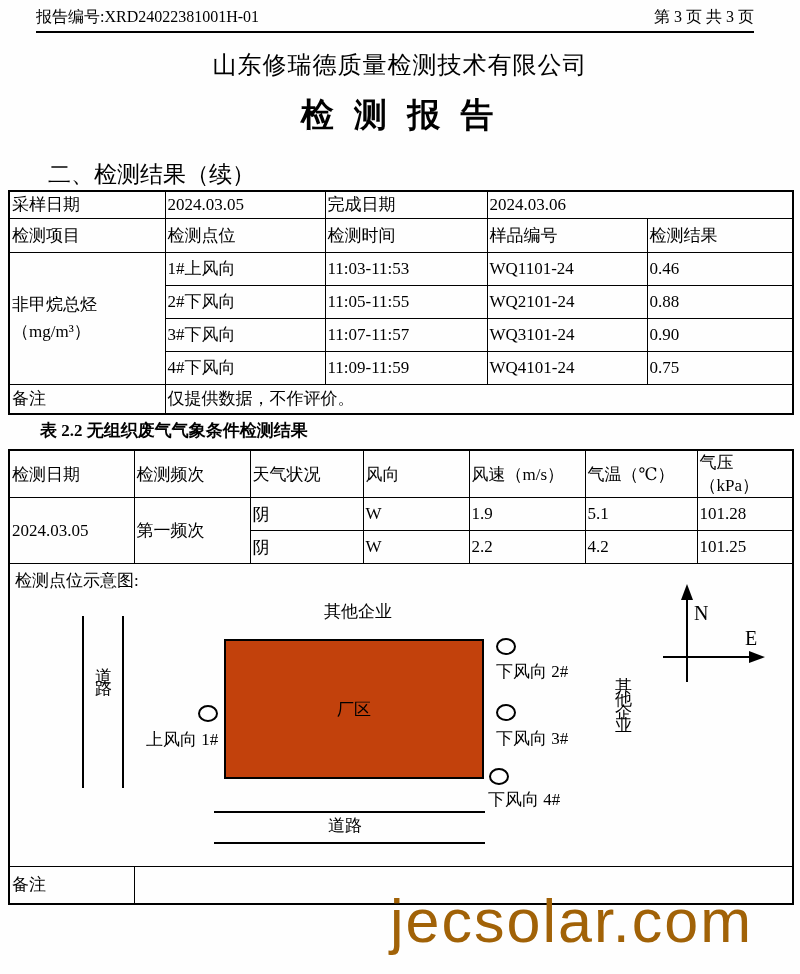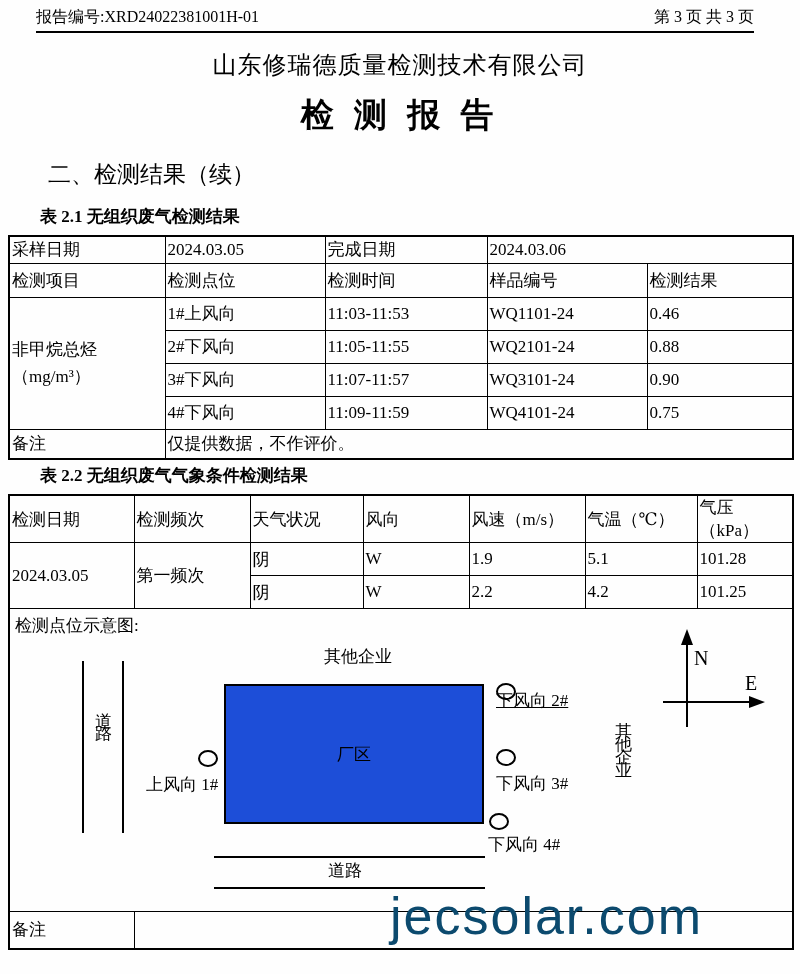--- a/index.html
+++ b/index.html
@@ -32,52 +32,51 @@
   td.diagram-cell{text-align:left;vertical-align:top;padding:0;}
   .diagram{position:relative;height:302px;font-size:17px;}
   .dg-title{position:absolute;left:5px;top:5px;text-align:right;}
   .dg-top-label{position:absolute;left:314px;top:36px;}
   .vline{position:absolute;width:0;border-left:2px solid #000;}
   .hline{position:absolute;height:0;border-top:2px solid #000;}
   .v1{left:72px;top:52px;height:172px;}
   .v2{left:112px;top:52px;height:172px;}
   .dg-road-left{position:absolute;left:82px;top:90px;writing-mode:vertical-rl;letter-spacing:12px;}
   .factory{position:absolute;left:214px;top:75px;width:256px;height:136px;border:2px solid #000;
-           display:flex;align-items:center;justify-content:center;background:#1d4ed8;}
+           display:flex;align-items:center;justify-content:center;background:#c2410c;}
   .pt-circle{position:absolute;width:16px;height:13px;border:2px solid #000;border-radius:50%;background:#fefefe;}
   .c1{left:188px;top:141px;} .c2{left:486px;top:74px;} .c3{left:486px;top:140px;} .c4{left:479px;top:204px;}
   .pt-label{position:absolute;white-space:nowrap;}
-  .l1{left:136px;top:164px;} .l2{left:486px;top:80px;text-decoration:underline;} .l3{left:486px;top:163px;} .l4{left:478px;top:224px;}
+  .l1{left:136px;top:164px;} .l2{left:486px;top:96px;} .l3{left:486px;top:163px;} .l4{left:478px;top:224px;}
   .dg-right-label{position:absolute;left:602px;top:100px;writing-mode:vertical-rl;letter-spacing:13px;}
   .rh1{left:204px;top:247px;width:271px;}
   .rh2{left:204px;top:278px;width:271px;}
   .dg-road-bottom{position:absolute;left:318px;top:250px;}
   .compass{position:absolute;left:615px;top:18px;}
   
   .watermark{
     position:absolute;left:390px;top:889px;z-index:5;
     font-family:"Liberation Sans","DejaVu Sans",sans-serif;
-    font-size:52px;line-height:1.05;letter-spacing:2px;color:#0c4a6e;white-space:nowrap;
+    font-size:61px;line-height:1.05;letter-spacing:2px;color:#a16207;white-space:nowrap;
   }
 </style>
 </head>
 <body>
 
 <div class="page">
 
   <div class="doc-header">
     <span>报告编号:XRD24022381001H-01</span>
     <span>第 3 页 共 3 页</span>
   </div>
 
   <div class="company">山东修瑞德质量检测技术有限公司</div>
   <div class="report-title">检 测 报 告</div>
   <div class="section-title">二、检测结果（续）</div>
 
-  <div class="tbl-caption">表 2.1 无组织废气检测结果</div>
 
   <table>
     <colgroup>
       <col style="width:156px">
         <col style="width:160px">
         <col style="width:162px">
         <col style="width:160px">
         <col style="width:146px">
     </colgroup>
     <tbody>

